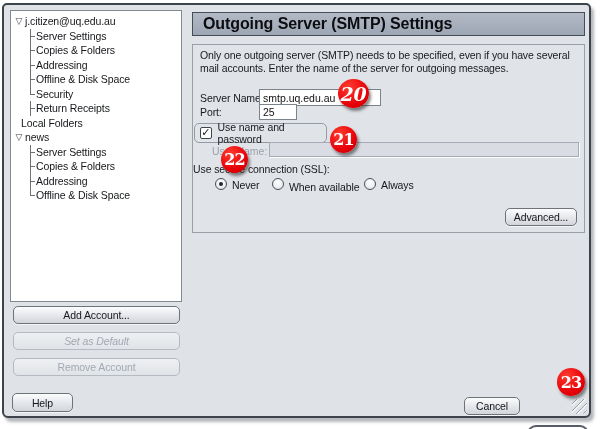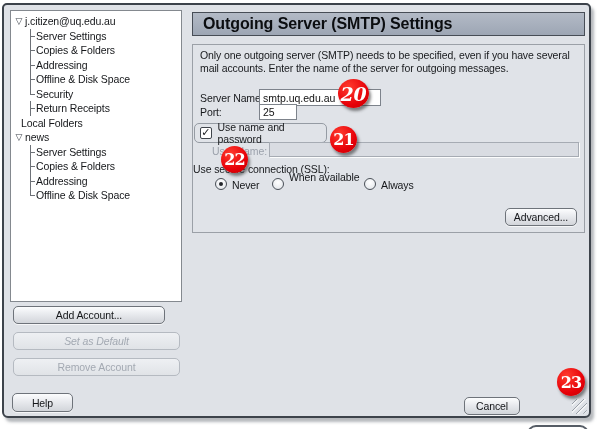--- a/index.html
+++ b/index.html
@@ -158,21 +158,21 @@
       <span>Copies &amp; Folders</span>
     </div>
     <div class="tree-row child">
       <span>Addressing</span>
     </div>
     <div class="tree-row child last">
       <span>Offline &amp; Disk Space</span>
     </div>
   </div>
 
-  <div class="btn" style="left:9px;top:301px;width:152px;height:18px;">Add Account...</div>
+  <div class="btn" style="left:9px;top:301px;width:167px;height:18px;">Add Account...</div>
   <div class="btn disabled" style="left:9px;top:327px;width:167px;height:18px;font-style:italic;">Set as Default</div>
   <div class="btn disabled" style="left:9px;top:353px;width:167px;height:18px;">Remove Account</div>
 
   <div class="header-bar">
     <span>Outgoing Server (SMTP) Settings</span>
   </div>
 
   <div class="groupbox"></div>
 
   <div class="desc">Only one outgoing server (SMTP) needs to be specified, even if you have several mail accounts. Enter the name of the server for outgoing messages.</div>
@@ -190,21 +190,21 @@
 
   <span class="flabel disabled-text" style="left:208px;top:139px;">User Name:</span>
   <input class="field disabled" style="left: 265px; top: 137px; width: 310px; height: 15px;" disabled="" value="">
 
   <span class="flabel" style="left:189px;top:157px;">Use secure connection (SSL):</span>
 
   <span class="radio selected" style="left:211px;top:173px;"></span>
   <span class="rlabel" style="left:228px;top:173px;">Never</span>
 
   <span class="radio" style="left:268px;top:173px;"></span>
-  <span class="rlabel" style="left:285px;top:165px;">When available</span>
+  <span class="rlabel" style="left:285px;top:175px;">When available</span>
 
   <span class="radio" style="left:360px;top:173px;"></span>
   <span class="rlabel" style="left:377px;top:173px;">Always</span>
 
   <div class="btn" style="left:501px;top:203px;width:72px;height:18px;">Advanced...</div>
 
   <div class="btn" style="left:8px;top:388px;width:61px;height:19px;">Help</div>
   <div class="btn" style="left:460px;top:392px;width:56px;height:18px;">Cancel</div>
   <div class="btn default-ring" style="left:527px;top:392px;width:54px;height:18px;">OK</div>
 

